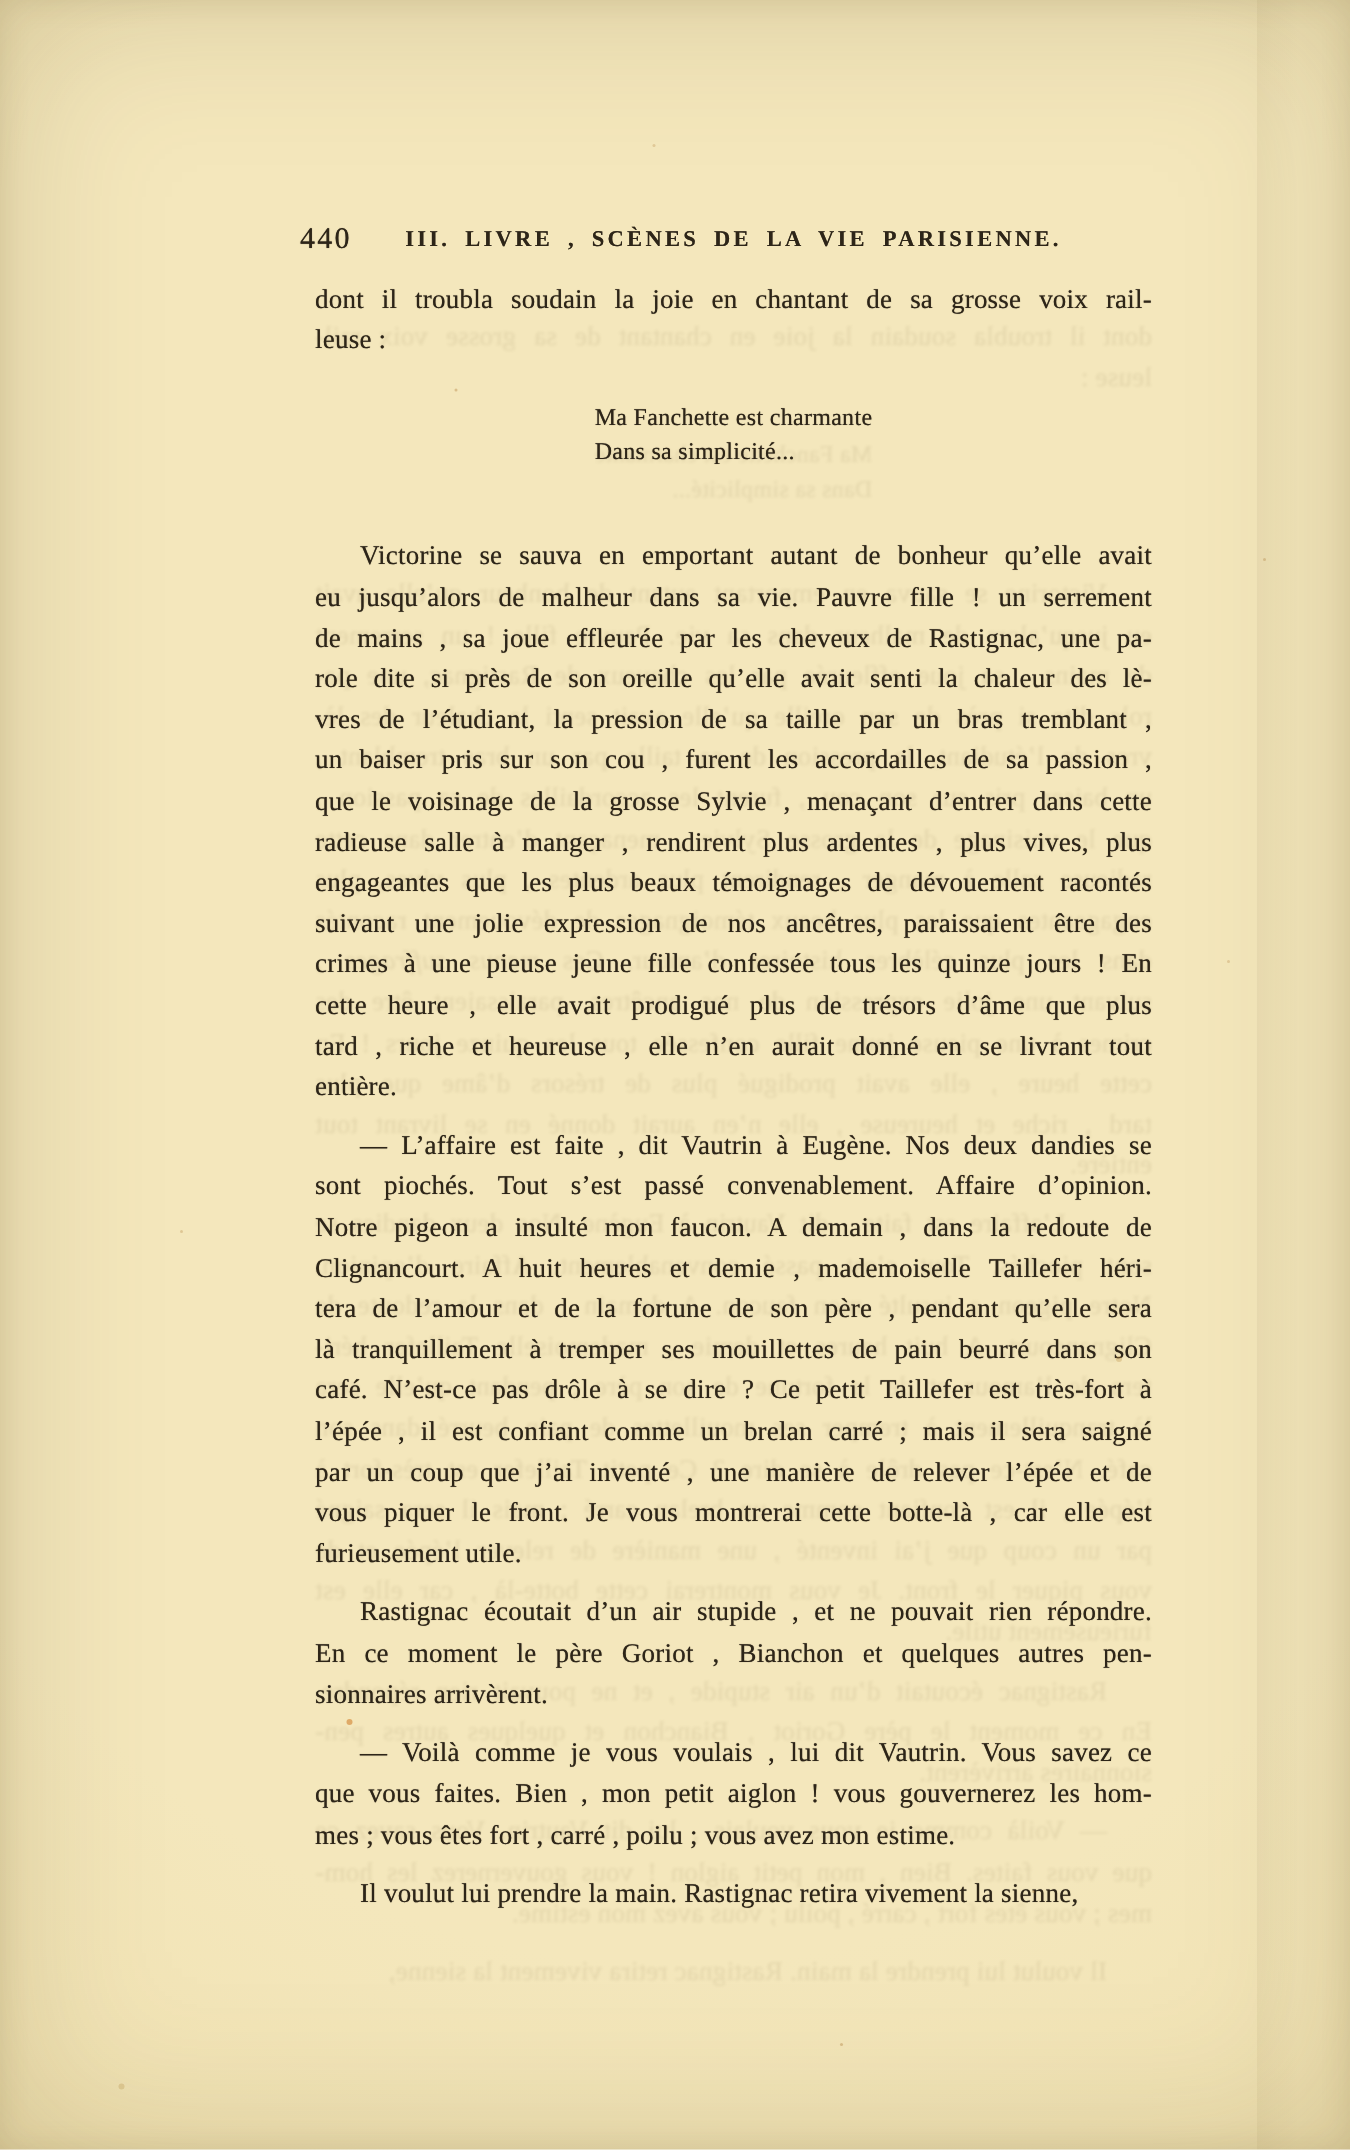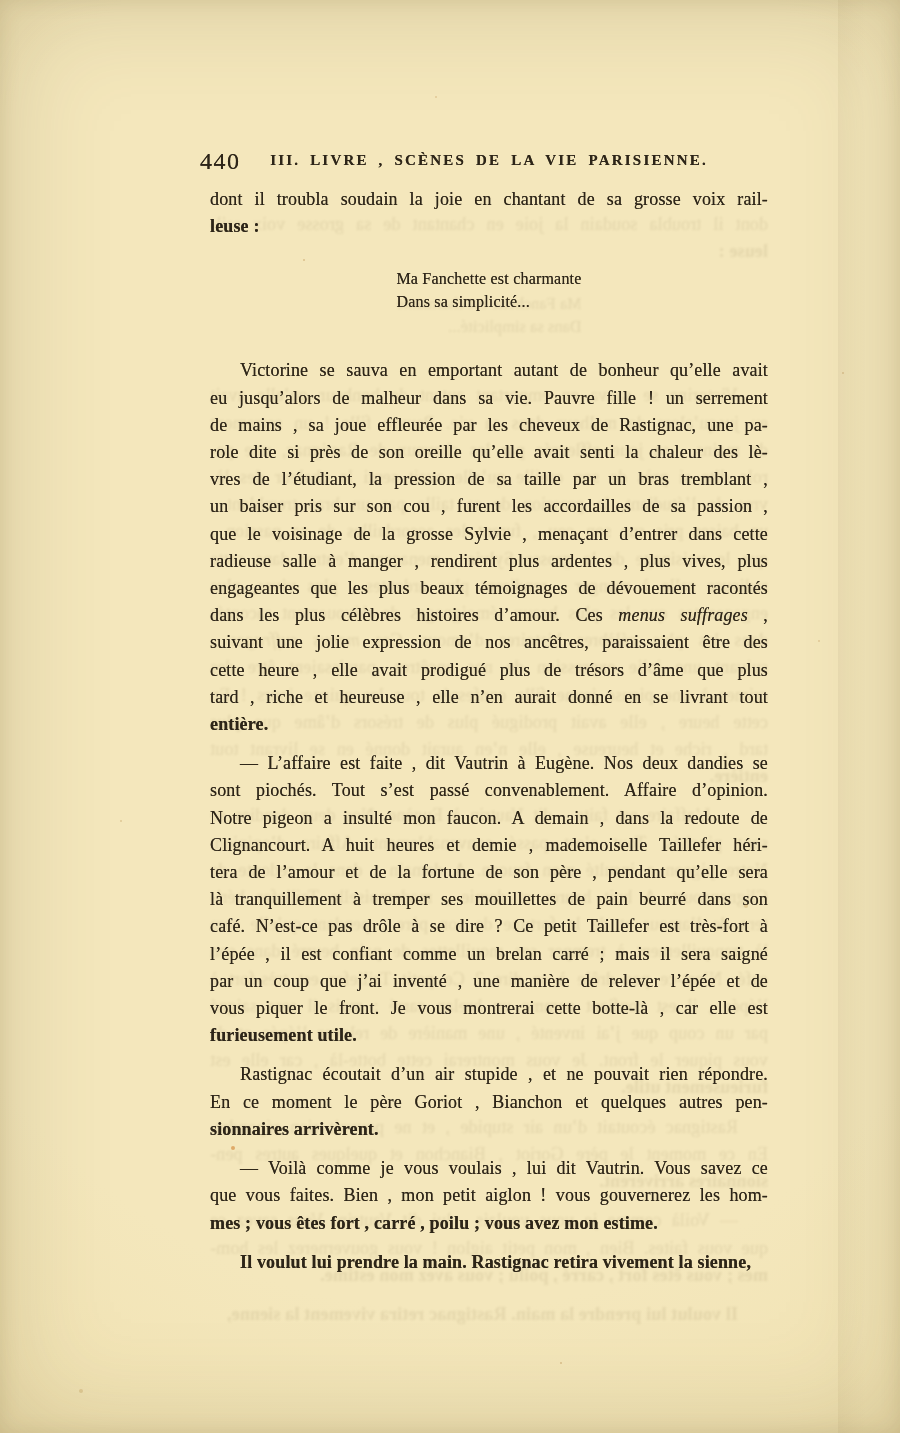--- a/index.html
+++ b/index.html
@@ -22,33 +22,33 @@
       745px 905px 0 1px rgba(185,140,60,.30),
       560px 1362px 0 0 rgba(170,115,45,.35),
       120px 820px 0 0 rgba(170,115,45,.28),
       842px 372px 0 0 rgba(170,115,45,.30),
       435px 96px 0 0 rgba(170,115,45,.25),
       688px 1260px 0 0 rgba(170,115,45,.28),
       80px 1390px 0 1px rgba(175,130,55,.25),
       818px 640px 0 0 rgba(170,115,45,.25);}
   .column{position:absolute;left:198px;top:148px;width:582px;color:#2d2518;z-index:2;}
   .header{position:relative;height:26px;margin-bottom:12px;}
-  .page-number{position:absolute;left:2px;top:0;font-size:24px;letter-spacing:1.5px;
+  .page-number{position:absolute;left:2px;top:0;font-size:20px;letter-spacing:1.5px;
     text-shadow:0 0 .5px rgba(45,37,25,.9);}
   .running-title{text-align:center;font-size:15px;font-weight:700;letter-spacing:2.2px;
     word-spacing:4px;padding-top:4px;text-shadow:0 0 .4px rgba(45,37,25,.7);}
   .body-wrap{position:relative;}
   .text-layer{position:relative;z-index:3;}
   .para{margin:12px;}
   .line{
     font-size:18px;line-height:27.2px;letter-spacing:.15px;
     text-align:justify;text-align-last:justify;
     text-shadow:0 0 .5px rgba(45,37,25,.75);}
   .line.indent{padding-left:30px;}
-  .line.last{text-align-last:left;font-weight:bold;}
+  .line.last{text-align-last:left;}
   .verse{width:fit-content;margin:28px auto 44px;}
   .vline{font-size:16px;line-height:22.5px;letter-spacing:.2px;text-align:left;
     text-shadow:0 0 .5px rgba(45,37,25,.75);}
   .ghost{position:absolute;left:0;top:13px;width:100%;z-index:1;
     transform:scaleX(-1);filter:blur(1.1px);opacity:.10;color:#6e5a2e;}
   i{font-style:italic;}
 </style>
 </head>
 <body>
 
@@ -126,22 +126,22 @@
         <div class="para">
           <div class="line indent"><span>Victorine se sauva en emportant autant de bonheur qu’elle avait</span></div>
           <div class="line"><span>eu jusqu’alors de malheur dans sa vie. Pauvre fille ! un serrement</span></div>
           <div class="line"><span>de mains , sa joue effleurée par les cheveux de Rastignac, une pa-</span></div>
           <div class="line"><span>role dite si près de son oreille qu’elle avait senti la chaleur des lè-</span></div>
           <div class="line"><span>vres de l’étudiant, la pression de sa taille par un bras tremblant ,</span></div>
           <div class="line"><span>un baiser pris sur son cou , furent les accordailles de sa passion ,</span></div>
           <div class="line"><span>que le voisinage de la grosse Sylvie , menaçant d’entrer dans cette</span></div>
           <div class="line"><span>radieuse salle à manger , rendirent plus ardentes , plus vives, plus</span></div>
           <div class="line"><span>engageantes que les plus beaux témoignages de dévouement racontés</span></div>
-          <div class="line"><span>dans les plus célèbres histoires d’amour. Ces </span><i>menus suffrages</i><span> ,</span></div>
           <div class="line"><span>suivant une jolie expression de nos ancêtres, paraissaient être des</span></div>
+          <div class="line"><span>crimes à une pieuse jeune fille confessée tous les quinze jours ! En</span></div>
           <div class="line"><span>cette heure , elle avait prodigué plus de trésors d’âme que plus</span></div>
           <div class="line"><span>tard , riche et heureuse , elle n’en aurait donné en se livrant tout</span></div>
           <div class="line last"><span>entière.</span></div>
         </div>
         <div class="para">
           <div class="line indent"><span>— L’affaire est faite , dit Vautrin à Eugène. Nos deux dandies se</span></div>
           <div class="line"><span>sont piochés. Tout s’est passé convenablement. Affaire d’opinion.</span></div>
           <div class="line"><span>Notre pigeon a insulté mon faucon. A demain , dans la redoute de</span></div>
           <div class="line"><span>Clignancourt. A huit heures et demie , mademoiselle Taillefer héri-</span></div>
           <div class="line"><span>tera de l’amour et de la fortune de son père , pendant qu’elle sera</span></div>

